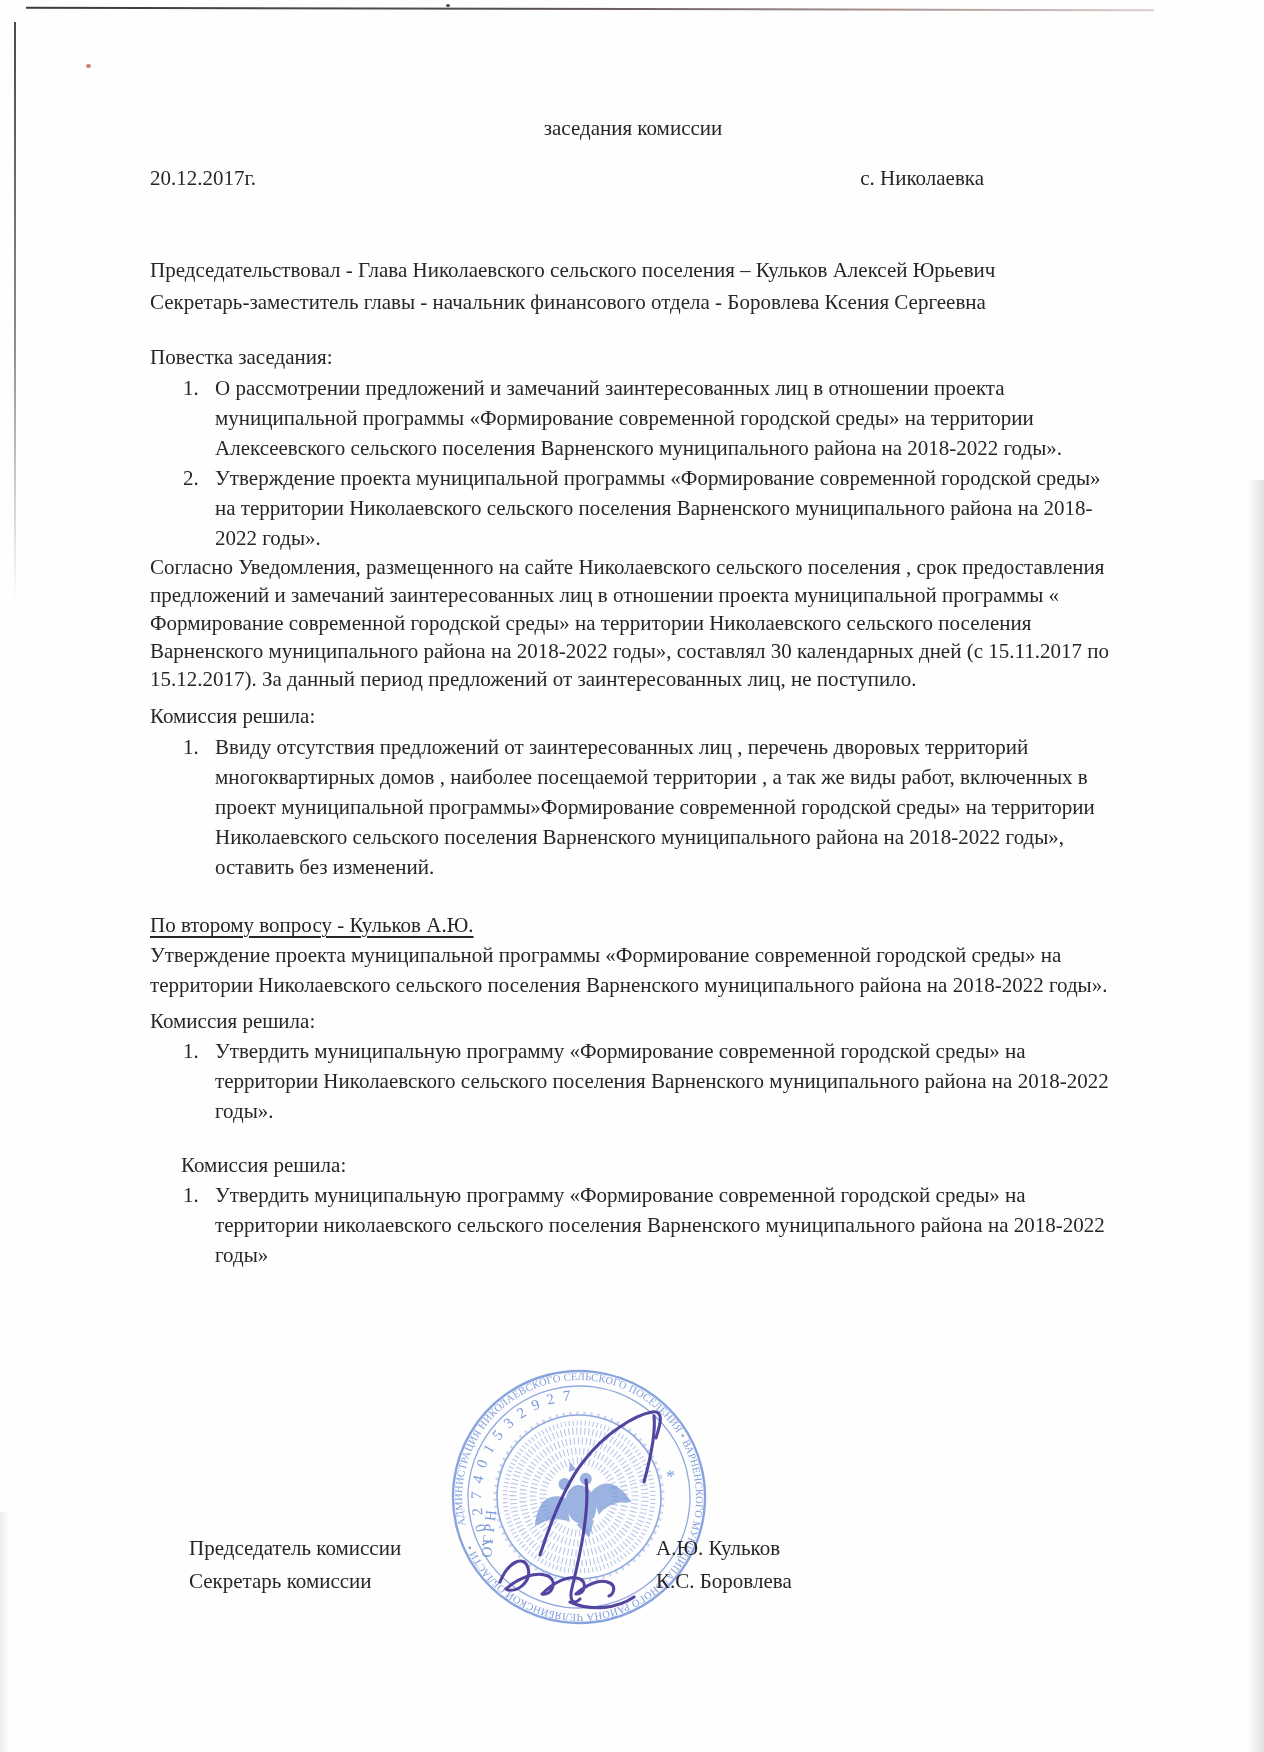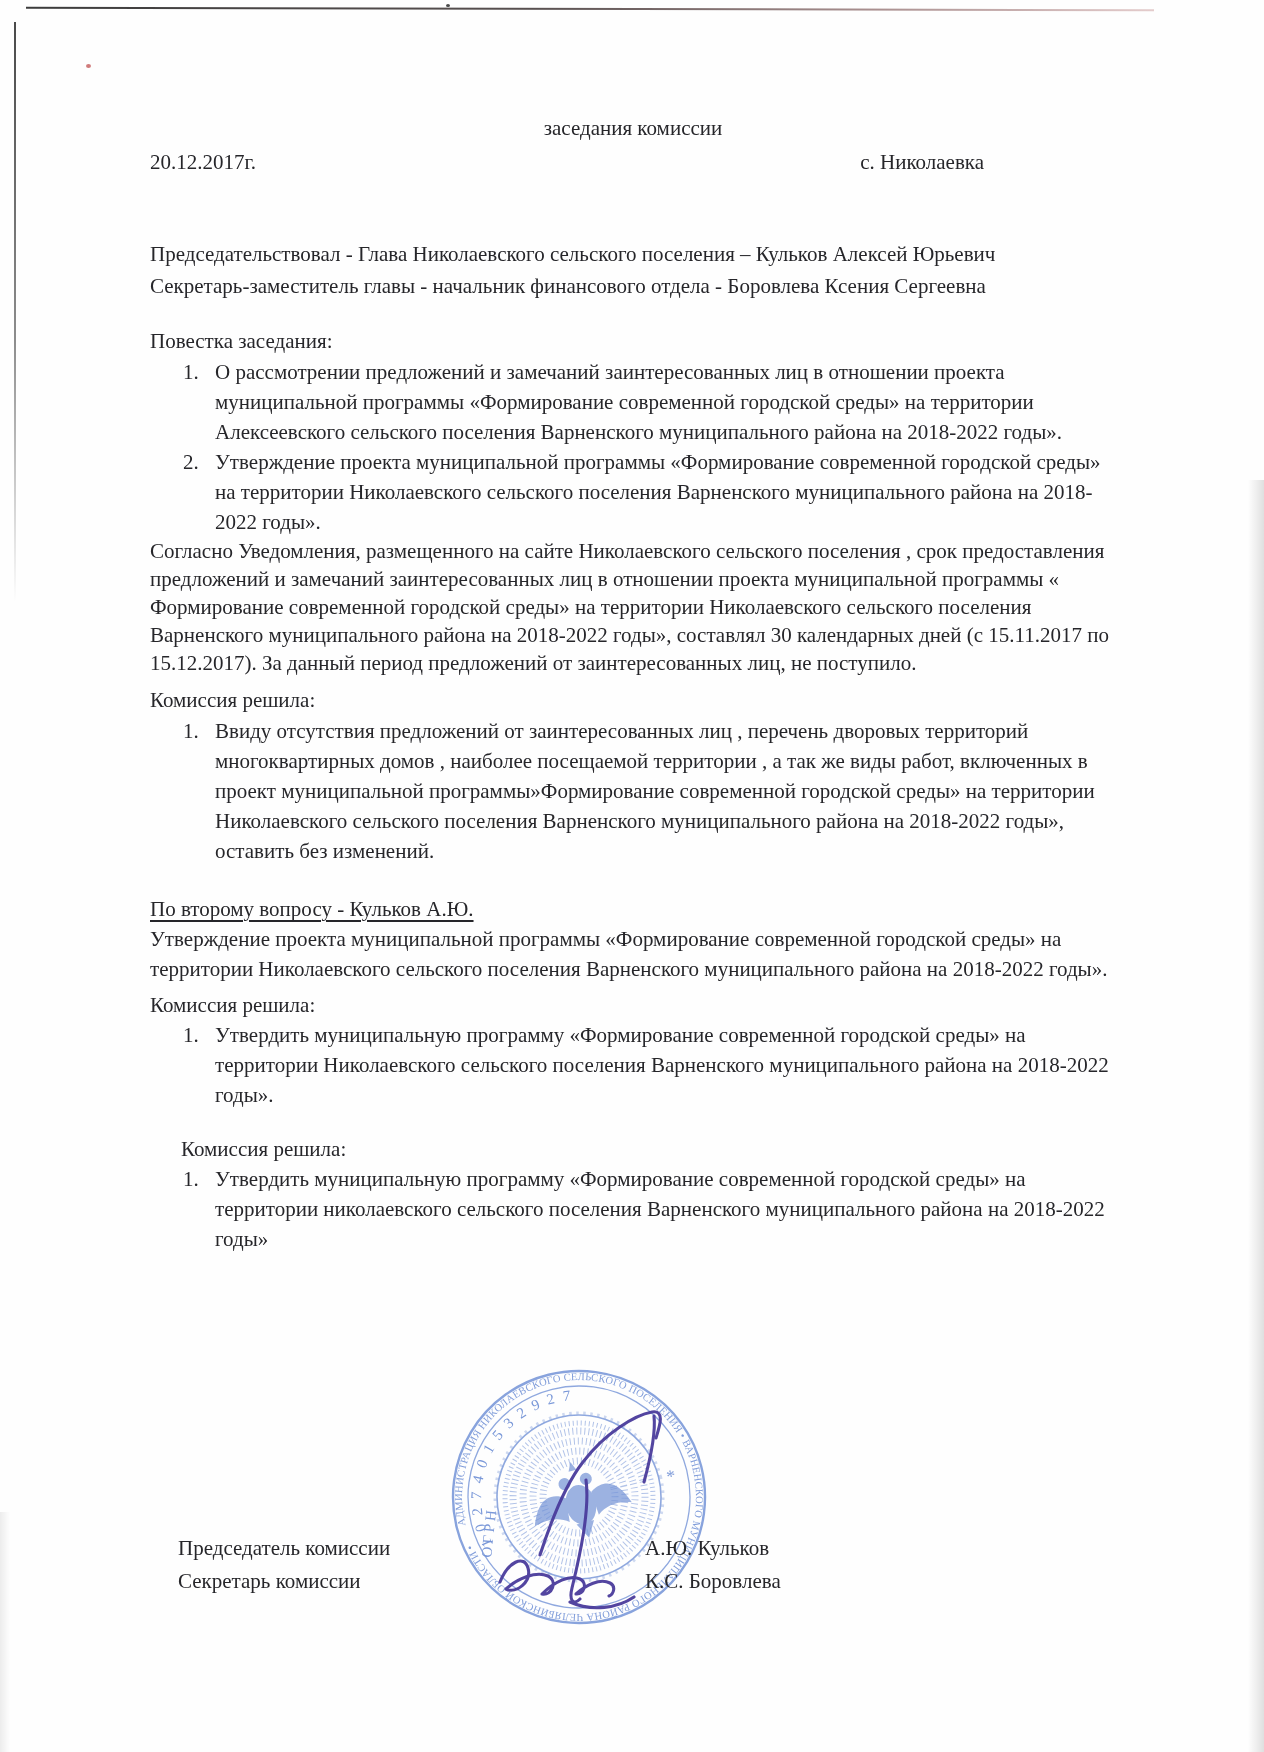--- a/index.html
+++ b/index.html
@@ -19,39 +19,39 @@
   .scan-left{position:absolute;left:14px;top:22px;width:2px;height:580px;
     background:linear-gradient(to bottom,#4a4a4a,#8d8d8d 55%,rgba(150,150,150,0));}
   .edge-right{position:absolute;right:0;top:480px;bottom:0;width:16px;
     background:linear-gradient(to right,rgba(0,0,0,0),rgba(0,0,0,0.12));}
   .edge-bottom-left{position:absolute;left:0;bottom:0;width:10px;height:240px;
     background:linear-gradient(to right,rgba(0,0,0,0.07),rgba(0,0,0,0));}
   .red-dot{position:absolute;left:86px;top:64px;width:5px;height:4px;background:#d07b7b;border-radius:50%;}
 
   .content{position:absolute;left:150px;top:110px;width:966px;font-size:21px;}
   .title-line{ text-align:center;line-height:36px;}
-  .date-row{display:flex;justify-content:space-between;line-height:32px;}
+  .date-row{display:flex;justify-content:space-between;margin-top:16px;line-height:32px;}
   .date-row .place{margin-right:132px;}
   .chair-block{margin-top:60px;line-height:32px;}
   .agenda-heading{margin-top:24px;line-height:31px;}
   ol.doc-list{list-style:none;margin:0;padding:0;}
   ol.doc-list li{display:flex;line-height:30px;}
   ol.doc-list .num{flex:0 0 33px;padding-left:32px;box-sizing:content-box;width:33px;}
   ol.doc-list .num{flex:0 0 65px;padding-left:0;}
   ol.doc-list .num span{display:inline-block;padding-left:33px;}
   ol.doc-list .txt{flex:1;}
   .q-heading{margin-top:28px;line-height:30px;text-decoration:underline;text-underline-offset:4px;}
   .q-body{line-height:28px;}
   .decision-heading{margin-top:8px;line-height:31px;}
   .decision-heading.tight{margin-top:6px;line-height:30px;}
   .decision-heading.indent{margin-top:24px;padding-left:31px;line-height:30px;}
   .mt8{margin-top:8px;}
   .q2-body{line-height:30px;}
 
-  .sign-block{position:absolute;left:178px;top:1532px;width:800px;font-size:21px;font-family:Liberation Serif, serif;}
+  .sign-block{position:absolute;left:189px;top:1532px;width:800px;font-size:21px;font-family:Liberation Serif, serif;}
   .sign-row{display:grid;grid-template-columns:467px auto;line-height:33px;}
 
   .stamp{position:absolute;left:450px;top:1368px;width:258px;height:258px;color:#6487d2;opacity:0.9;}
   .signature-svg{position:absolute;left:420px;top:1350px;width:340px;height:300px;color:#4a3c9c;}
 </style>
 </head>
 <body>
 
 <div class="page">
 

